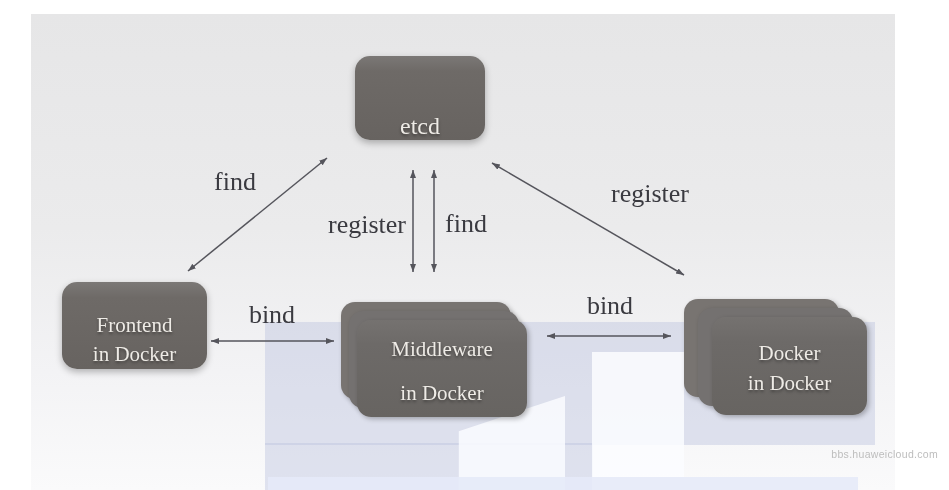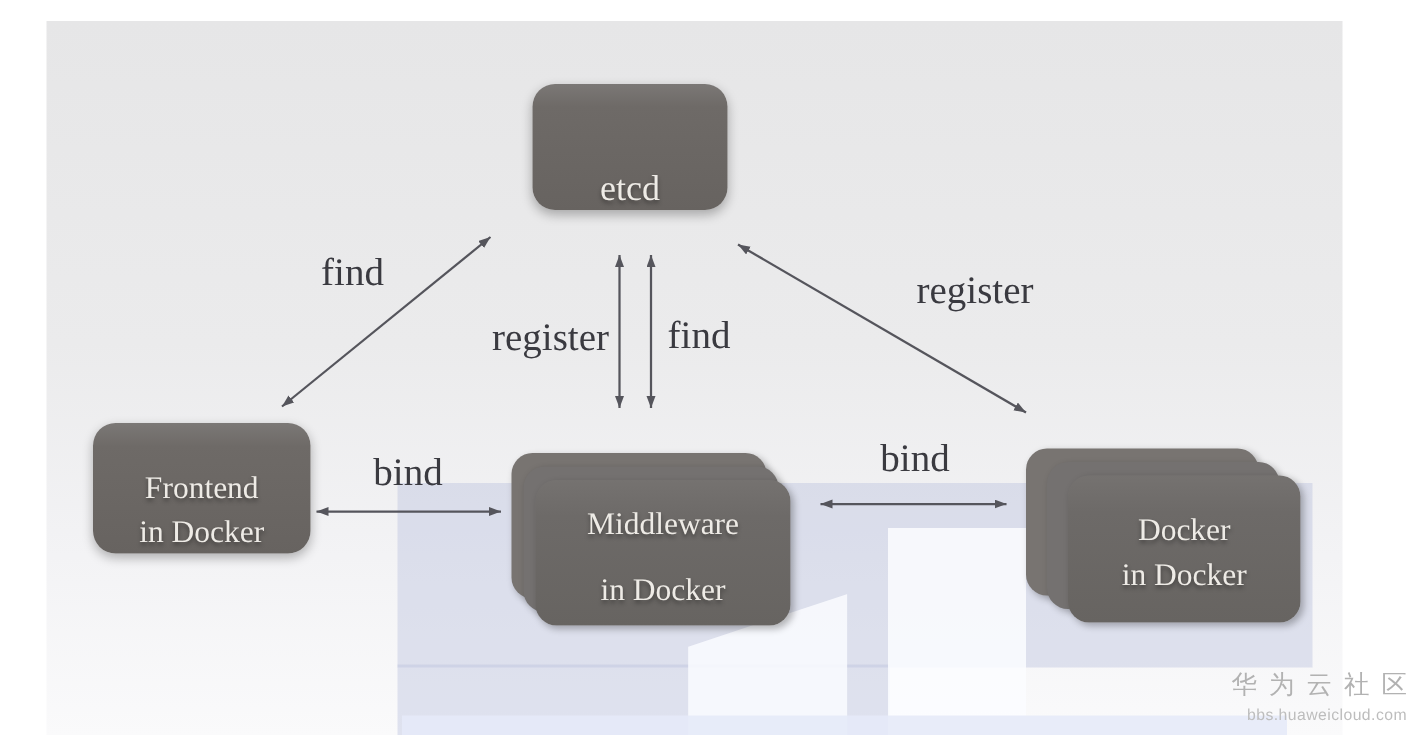--- a/index.html
+++ b/index.html
@@ -131,16 +131,15 @@
   <div class="stack stack-backend">
     <div class="layer back"></div>
     <div class="layer mid"></div>
     <div class="layer front">
       <span>Docker</span>
       <span>in Docker</span>
     </div>
   </div>
 
   <div class="wm-credit">
-    <div class="wm-brand">华为云社区</div>
     <div class="wm-url">bbs.huaweicloud.com</div>
   </div>
 </div>
 
 </body></html>

